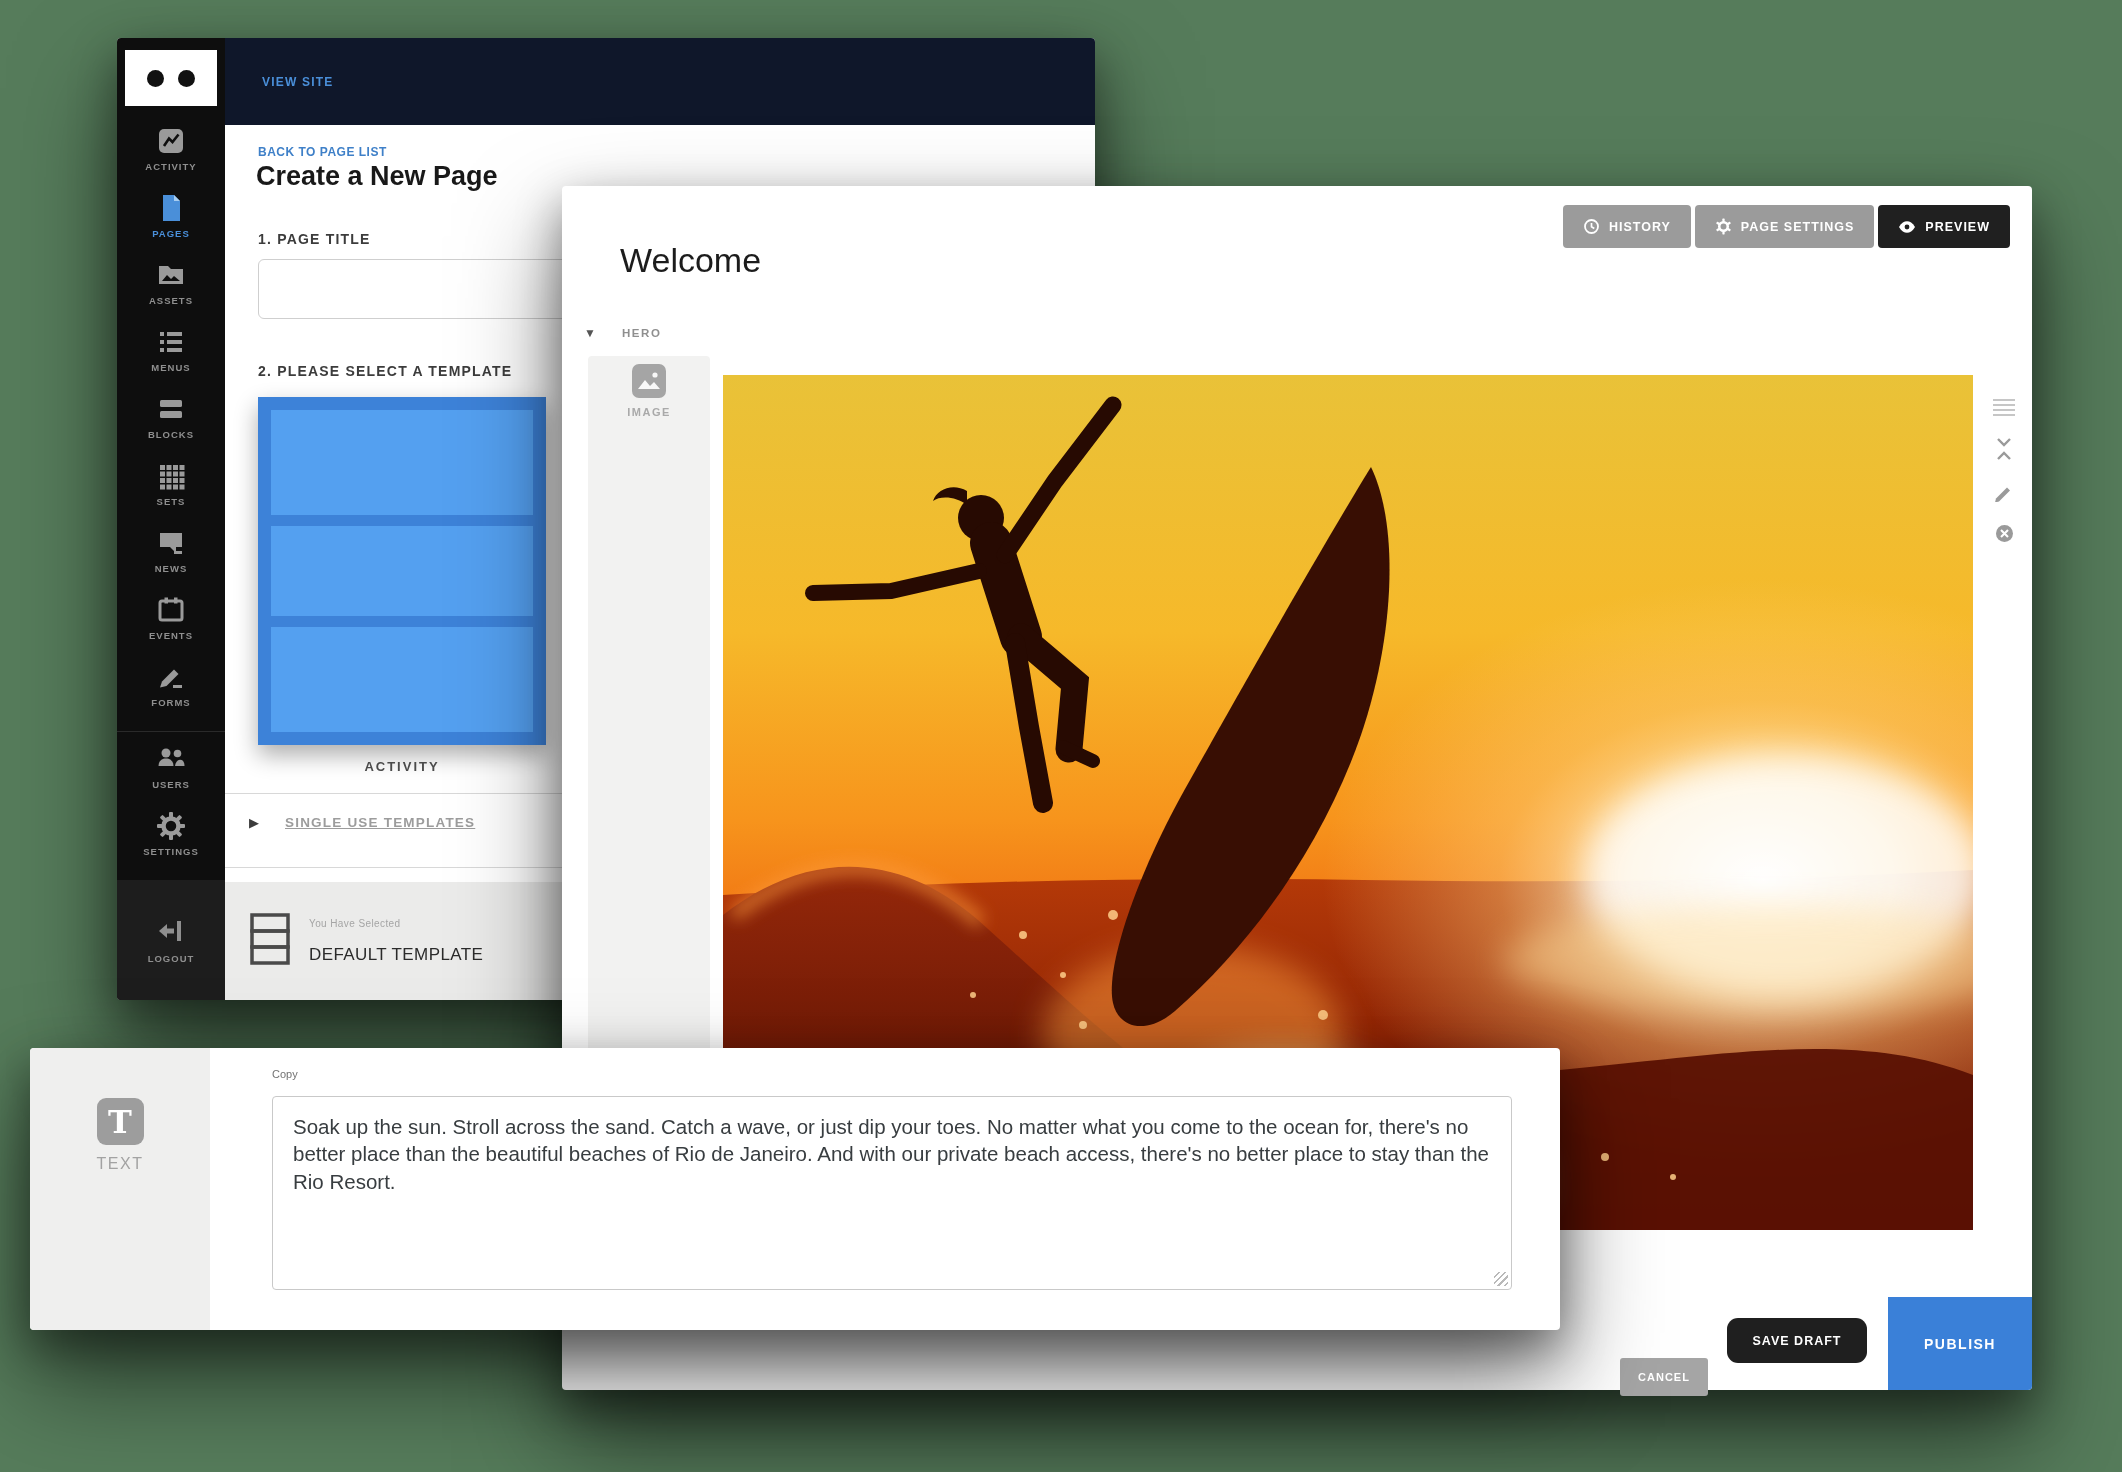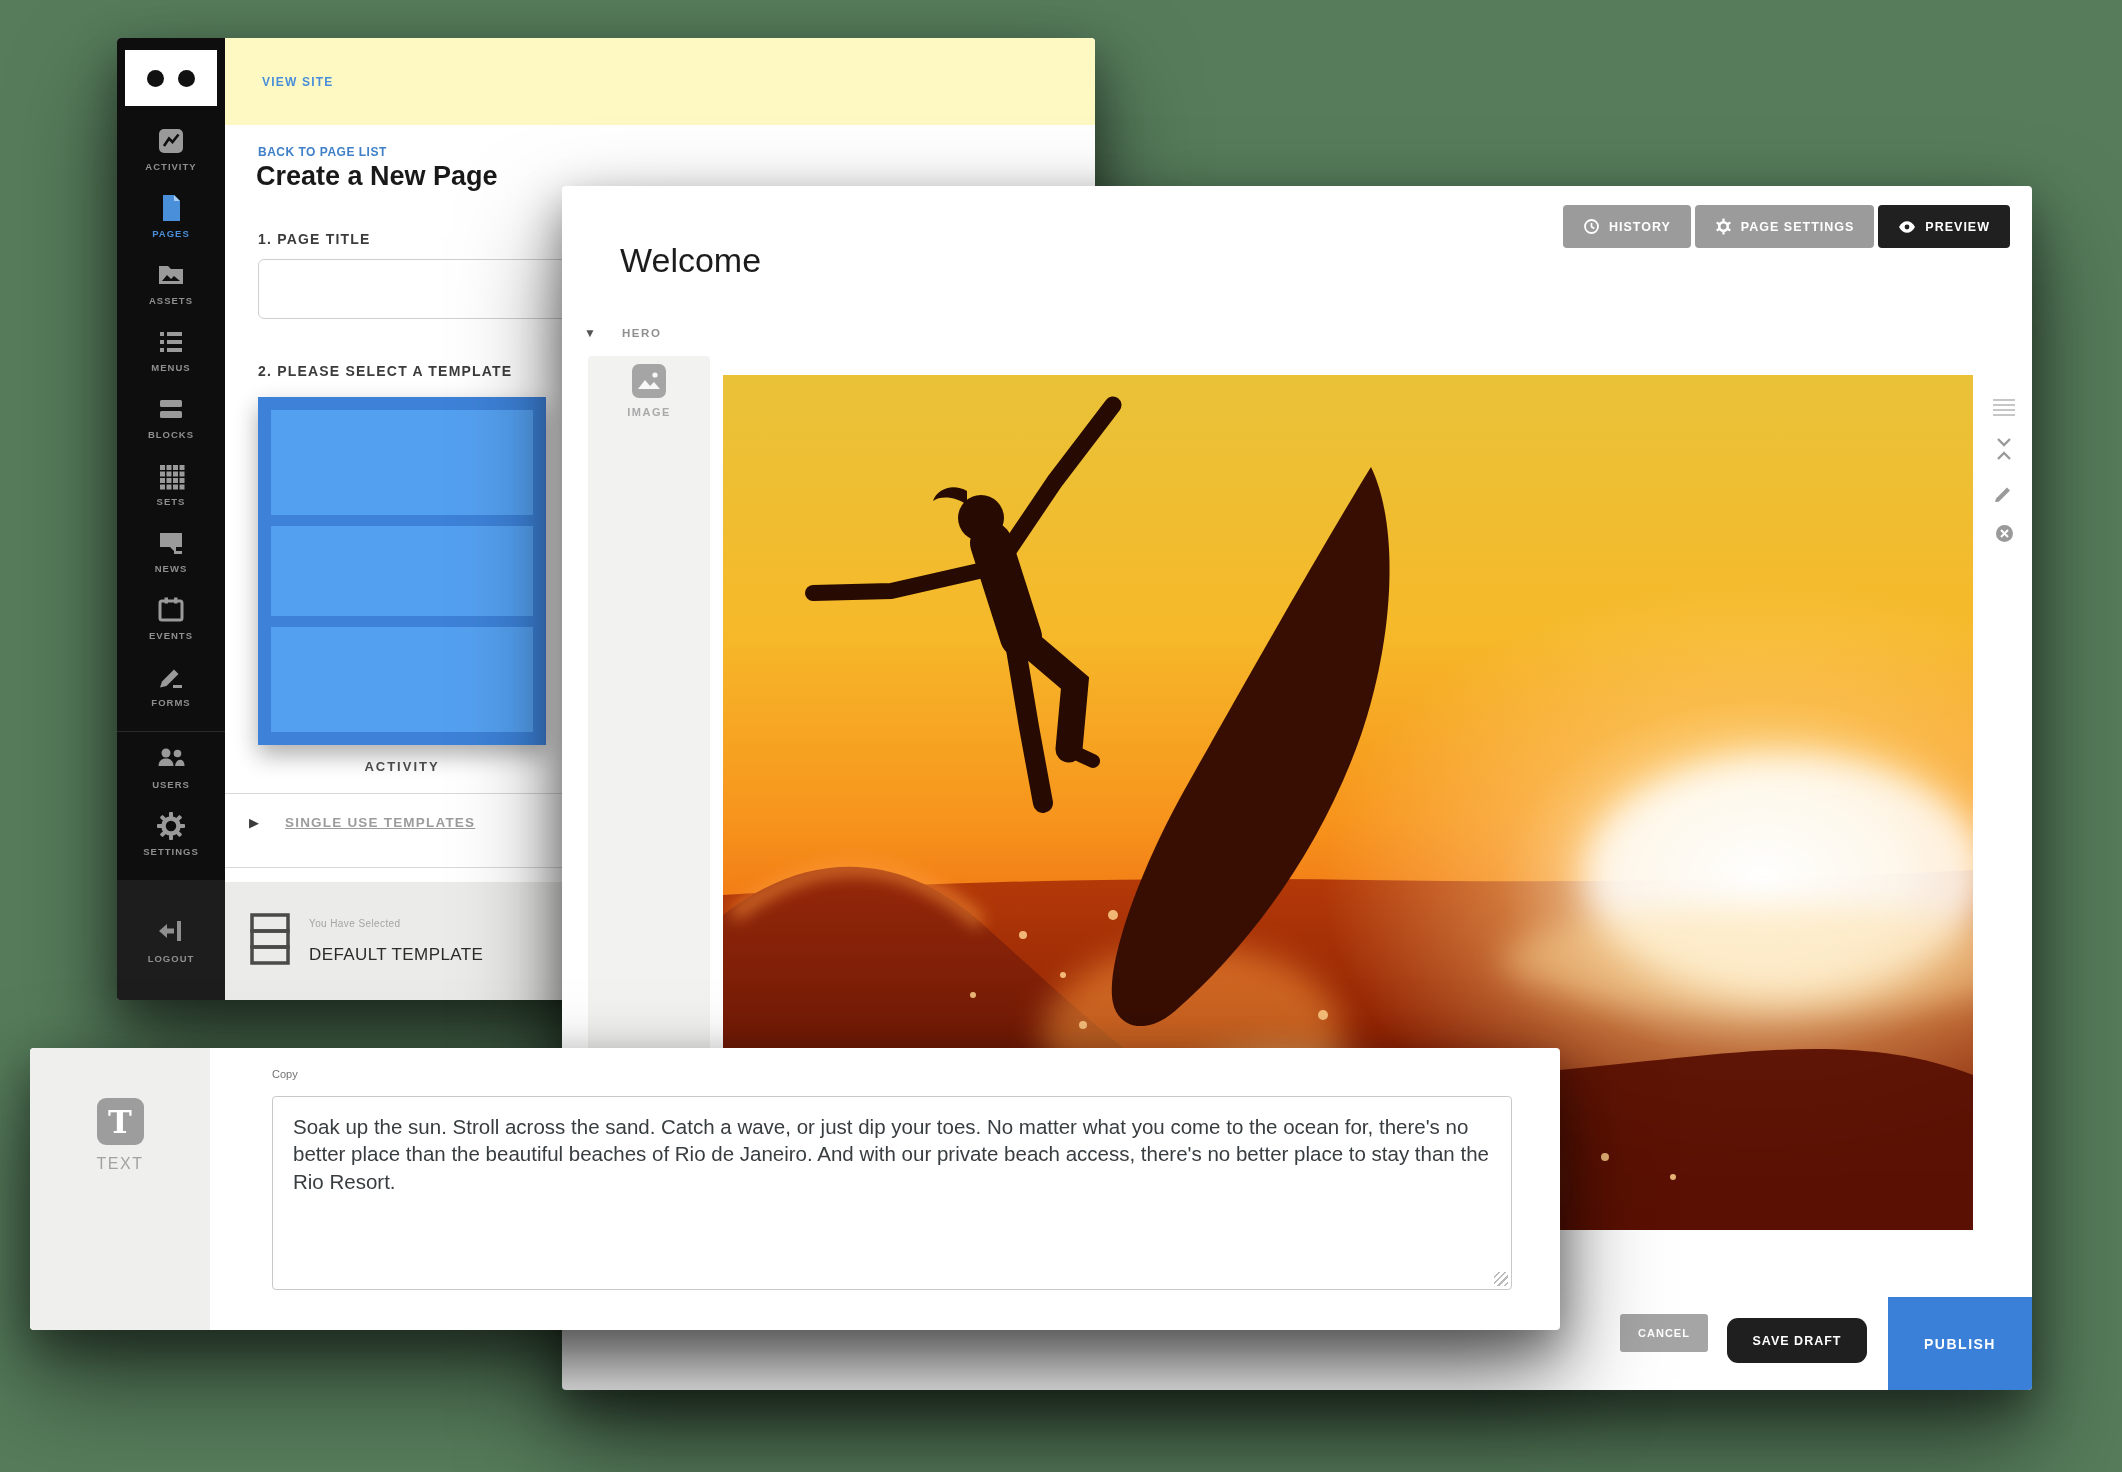--- a/index.html
+++ b/index.html
@@ -17,21 +17,21 @@
 .logo{margin-top:12px;width:92px;height:56px;background:#fff;display:flex;align-items:center;justify-content:center;gap:14px}
 .logo i{width:17px;height:17px;border-radius:50%;background:#111}
 .nav{width:100%;display:flex;flex-direction:column;align-items:center;margin-top:20px}
 .nav-item{width:100%;height:67px;display:flex;flex-direction:column;align-items:center;gap:5px;
   color:#8f8f8f;font-size:9.5px;font-weight:bold;letter-spacing:1px;cursor:pointer}
 .nav-item.active{color:#4a8fd9}
 .nav-divider{width:100%;height:1px;background:#2a2a2a;margin:2px 0 12px}
 .logout{margin-top:auto;width:100%;height:120px;background:#1d1d1d;border-radius:0 0 0 4px;
   display:flex;flex-direction:column;align-items:center;justify-content:center;gap:7px;
   color:#8f8f8f;font-size:9.5px;font-weight:bold;letter-spacing:1px;cursor:pointer}
-.cp-topbar{position:absolute;left:108px;top:0;right:0;height:87px;background:#fef9c3;
+.cp-topbar{position:absolute;left:108px;top:0;right:0;height:87px;background:#0f172a;
   border-radius:0 4px 0 0;display:flex;align-items:center}
 .view-site{margin-left:37px;color:#4a8fd9;font-size:12px;font-weight:bold;letter-spacing:1.2px;cursor:pointer}
 .cp-content{position:absolute;left:108px;top:87px;right:0;bottom:0;background:#fff}
 .back-link{position:absolute;left:33px;top:20px;color:#3f80c8;font-size:12px;font-weight:bold;letter-spacing:.5px;cursor:pointer}
 .cp-title{position:absolute;left:31px;top:36px;font-size:27px;font-weight:600;color:#191919}
 .sec-label{position:absolute;left:33px;font-size:14px;font-weight:bold;color:#3c3c3c;letter-spacing:1.2px}
 #label-page-title{top:106px}
 .page-title-input{position:absolute;left:33px;top:134px;width:500px;height:60px;border:1px solid #cfcfcf;
   border-radius:6px;background:#fff;font-size:18px;padding:0 14px;font-family:"Liberation Sans",sans-serif}
 #label-template{top:238px}
@@ -62,21 +62,21 @@
 .hero-row .tri{color:#555;font-size:12px}
 .hero-row .lbl{font-size:11.5px;font-weight:bold;color:#8f8f8f;letter-spacing:1.6px}
 .img-strip{position:absolute;left:26px;top:170px;width:122px;height:874px;background:#f2f2f1;border-radius:4px;
   display:flex;flex-direction:column;align-items:center;padding-top:8px;gap:8px}
 .img-strip .lbl{font-size:11px;font-weight:bold;color:#a9a9a9;letter-spacing:1.5px}
 .hero-img{position:absolute;left:161px;top:189px;width:1250px;height:855px;cursor:pointer}
 .hero-img svg{width:100%;height:100%}
 .side-icons{position:absolute;right:12px;top:212px;width:32px;display:flex;flex-direction:column;align-items:center}
 .side-icons .si{margin-bottom:22px;cursor:pointer}
 .ed-btn{position:absolute;display:flex;align-items:center;justify-content:center;color:#fff;font-weight:bold;cursor:pointer}
-.btn-cancel{left:1058px;top:1128px;width:88px;height:38px;background:#a5a5a5;border-radius:3px;font-size:11px;letter-spacing:1px}
+.btn-cancel{left:1058px;top:1172px;width:88px;height:38px;background:#a5a5a5;border-radius:3px;font-size:11px;letter-spacing:1px}
 .btn-save{left:1165px;top:1132px;width:140px;height:45px;background:#1f1f1f;border-radius:11px;font-size:12.5px;letter-spacing:1px}
 .btn-publish{left:1326px;top:1111px;width:144px;height:93px;background:#3a80d8;border-radius:0 0 4px 0;font-size:14px;letter-spacing:1.5px}
 
 
 #text-panel{left:30px;top:1048px;width:1530px;height:282px;z-index:3}
 .tp-strip{position:absolute;left:0;top:0;width:180px;height:100%;background:#efefee;border-radius:4px 0 0 4px;
   display:flex;flex-direction:column;align-items:center;padding-top:50px;gap:10px}
 .t-icon{width:47px;height:47px;background:#9d9d9d;border-radius:9px;color:#fff;
   font-family:"DejaVu Serif",serif;font-size:32px;font-weight:bold;display:flex;align-items:center;justify-content:center}
 .tp-strip .lbl{color:#a2a2a2;font-size:16px;letter-spacing:1.5px}

